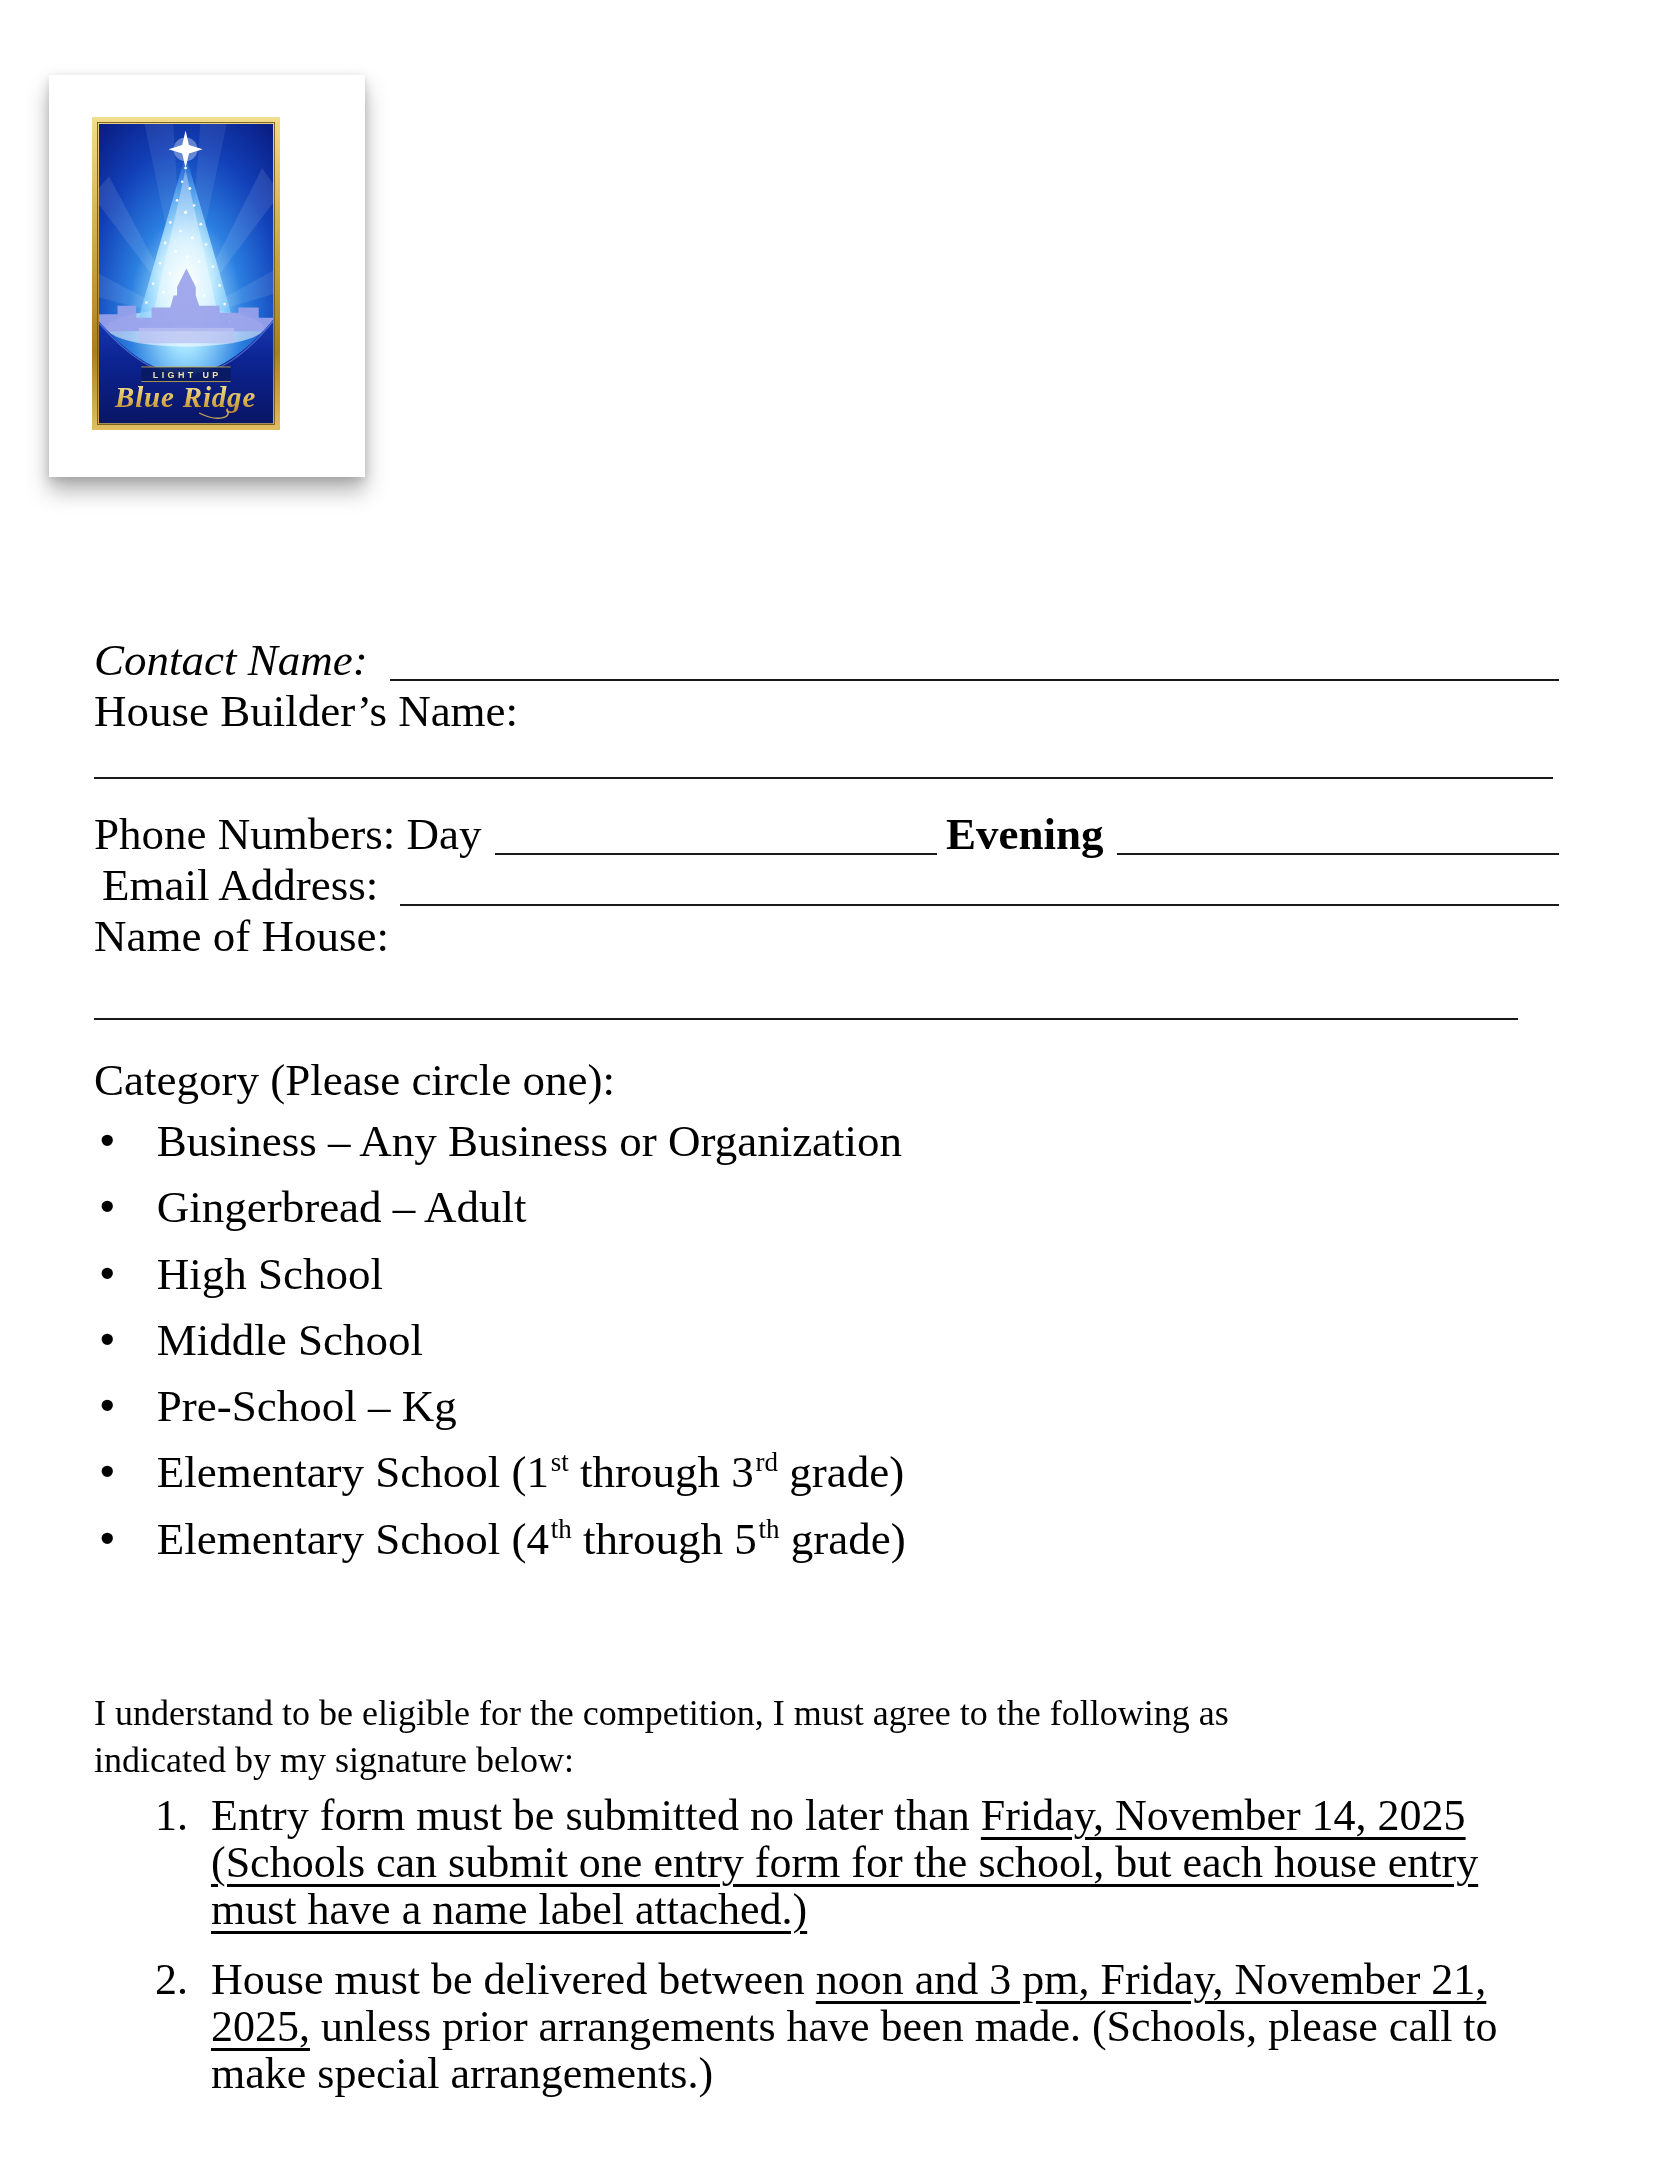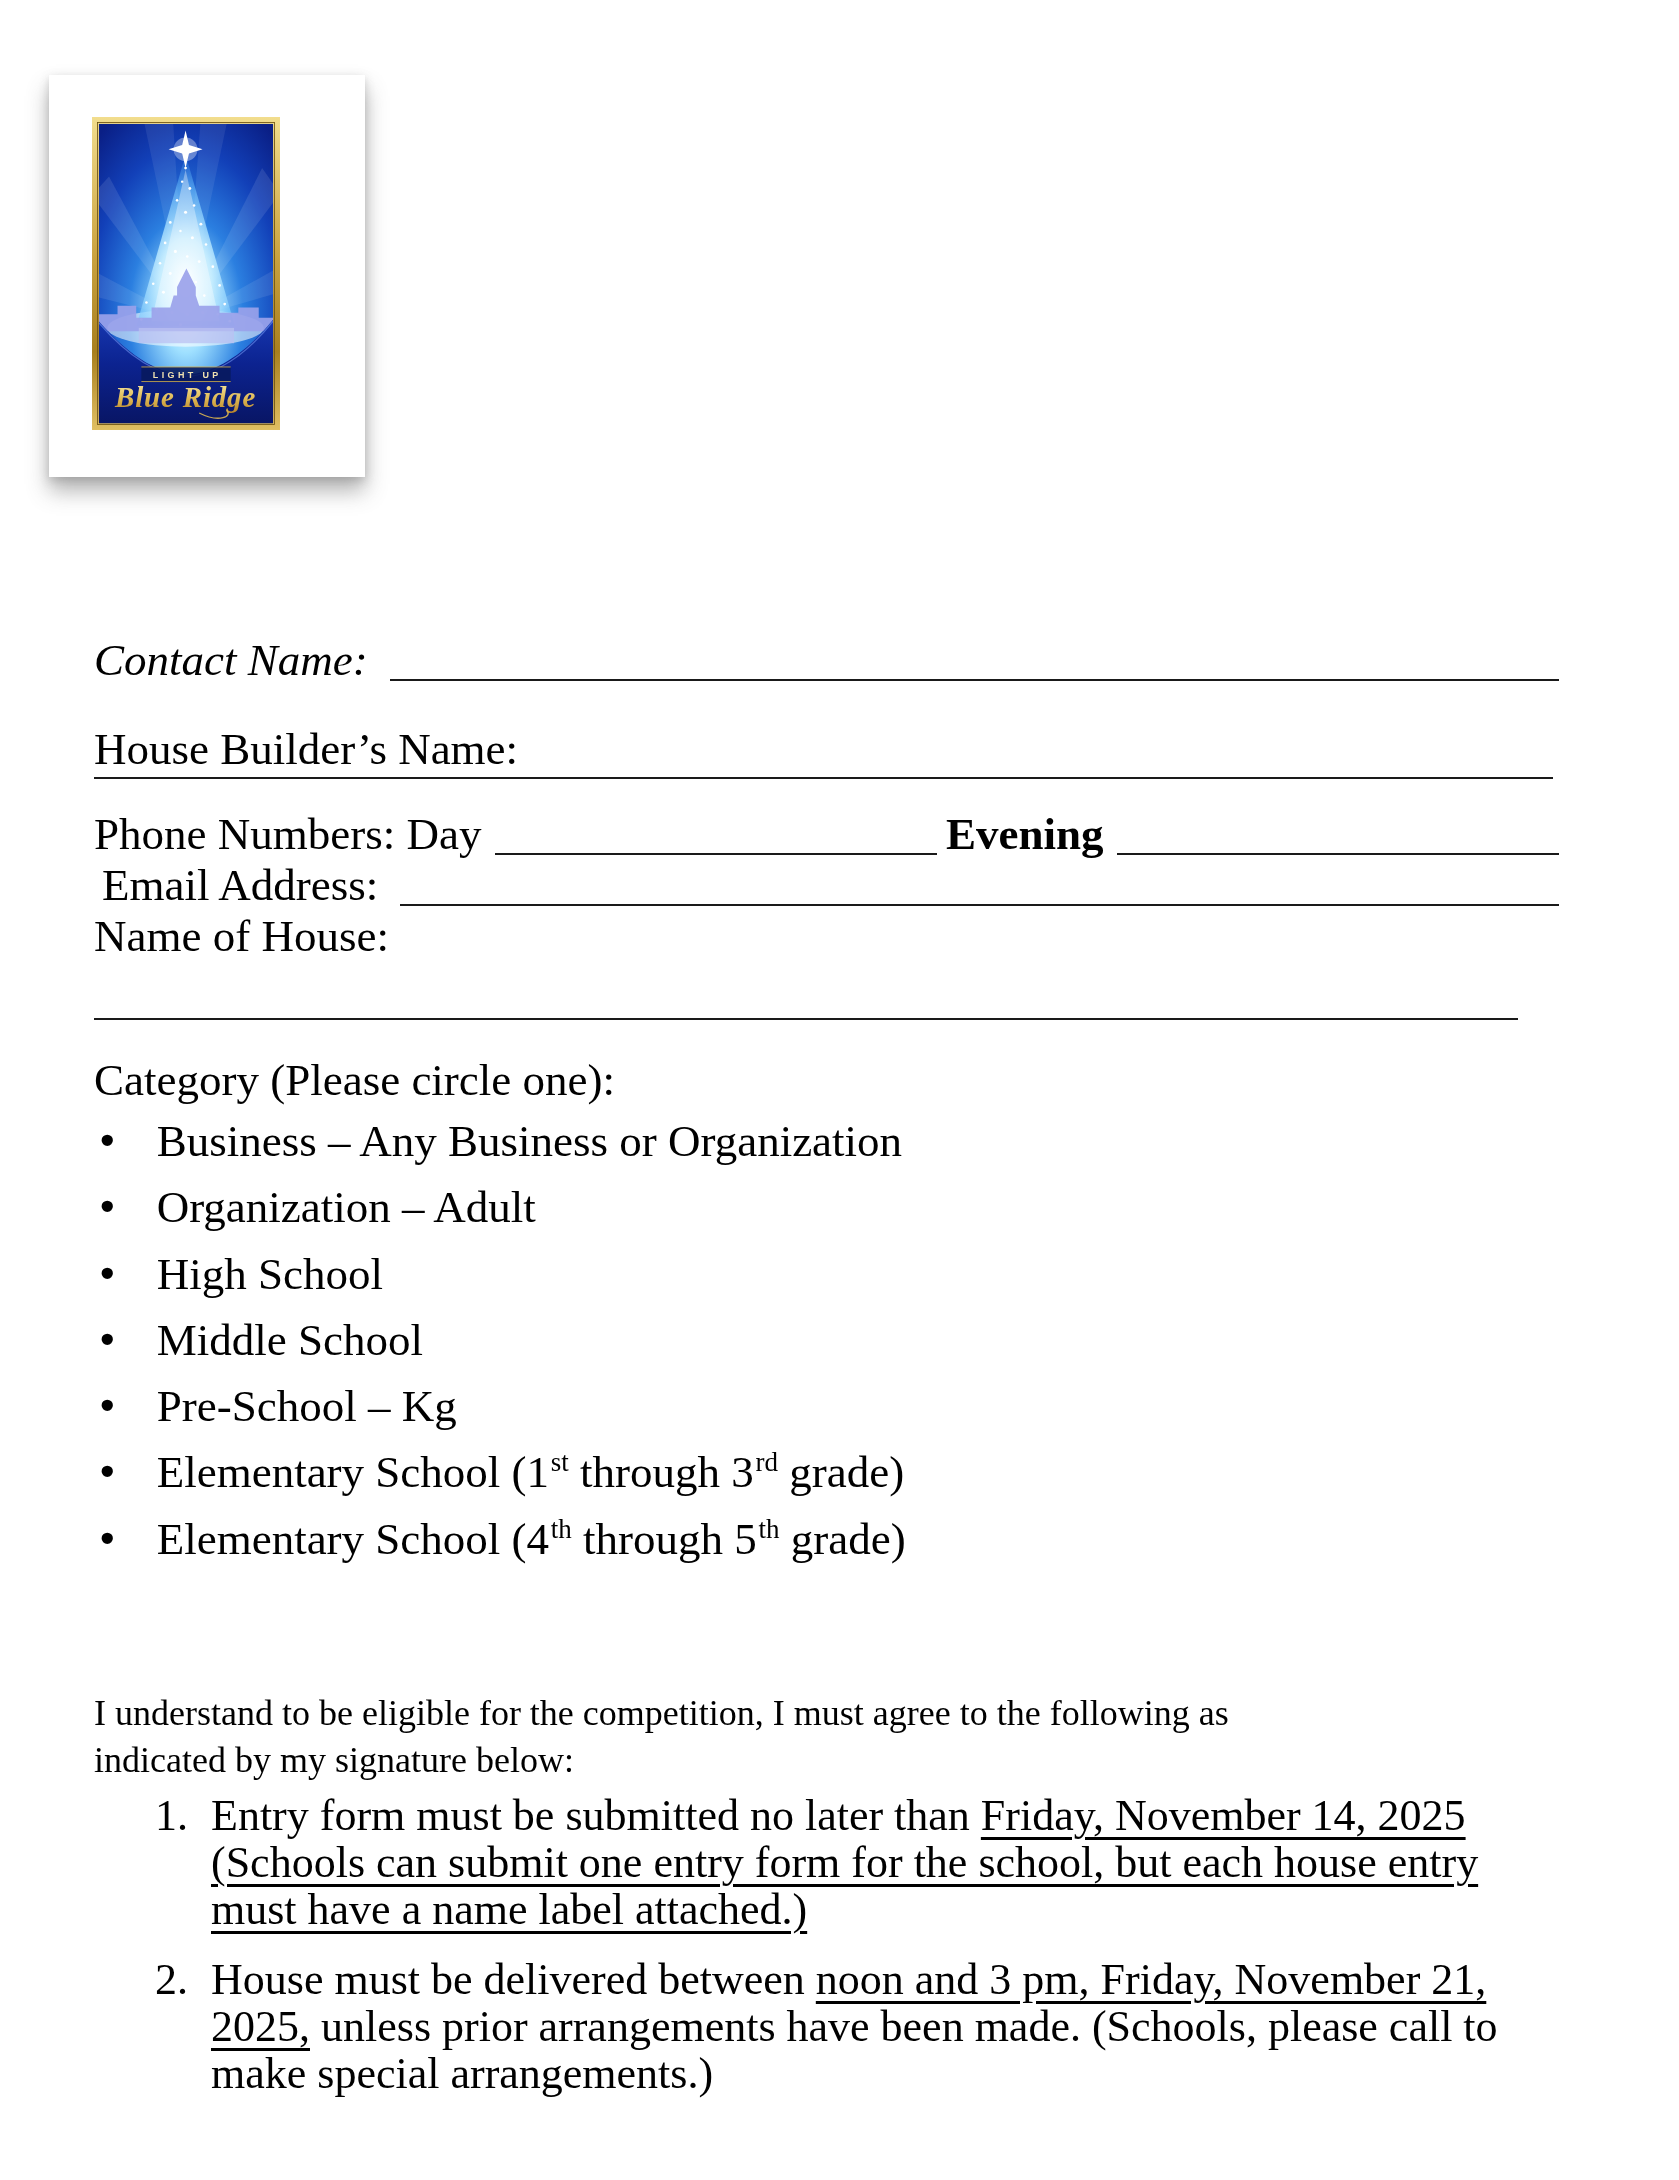--- a/index.html
+++ b/index.html
@@ -22,21 +22,21 @@
     white-space:nowrap;letter-spacing:0px;
   }
 
   
   .content{position:absolute;left:94px;top:0;width:1465px;}
 
   .field-row{display:flex;align-items:flex-end;font-size:45px;line-height:51px;}
   .fill-line{flex:1 1 auto;border-bottom:2.6px solid #1a1a1a;height:39px;margin:0 0 5.1px 22px;}
   .fill-line.short{margin-left:13.6px;}
   .row-contact{position:absolute;top:635px;left:0;right:0;font-style:italic;}
-  .row-housebuilder{position:absolute;top:686px;left:0;right:4px;margin-top:38px;}
+  .row-housebuilder{position:absolute;top:686px;left:0;right:4px;}
   .writein-line-1{position:absolute;top:737px;left:0;width:1459px;height:40px;border-bottom:2.6px solid #1a1a1a;}
   .row-phone{position:absolute;top:809px;left:0;right:0;}
   .row-phone .fill-line{margin-left:13.6px;}
   .row-phone .evening{margin-left:9px;font-weight:bold;}
   .row-email{position:absolute;top:860px;left:8px;right:0;}
   .row-house{position:absolute;top:911px;left:0;right:0;}
   .writein-line-2{position:absolute;top:963px;left:0;width:1424px;height:55px;border-bottom:2.6px solid #1a1a1a;}
 
   .category-heading{position:absolute;top:1055px;left:0;font-size:45px;line-height:51px;}
   .category-list{position:absolute;top:1116px;left:0;right:0;}
@@ -214,21 +214,21 @@
     <div class="writein-line-2"></div>
 
     <div class="category-heading">Category (Please circle one):</div>
     <div class="category-list">
         <div class="bullet-item">
           <span class="bullet-dot">•</span>
           <span class="bullet-text"><span>Business – Any Business or Organization</span></span>
         </div>
         <div class="bullet-item">
           <span class="bullet-dot">•</span>
-          <span class="bullet-text"><span>Organization – Adult</span></span>
+          <span class="bullet-text"><span>Gingerbread – Adult</span></span>
         </div>
         <div class="bullet-item">
           <span class="bullet-dot">•</span>
           <span class="bullet-text"><span>High School</span></span>
         </div>
         <div class="bullet-item">
           <span class="bullet-dot">•</span>
           <span class="bullet-text"><span>Middle School</span></span>
         </div>
         <div class="bullet-item">

